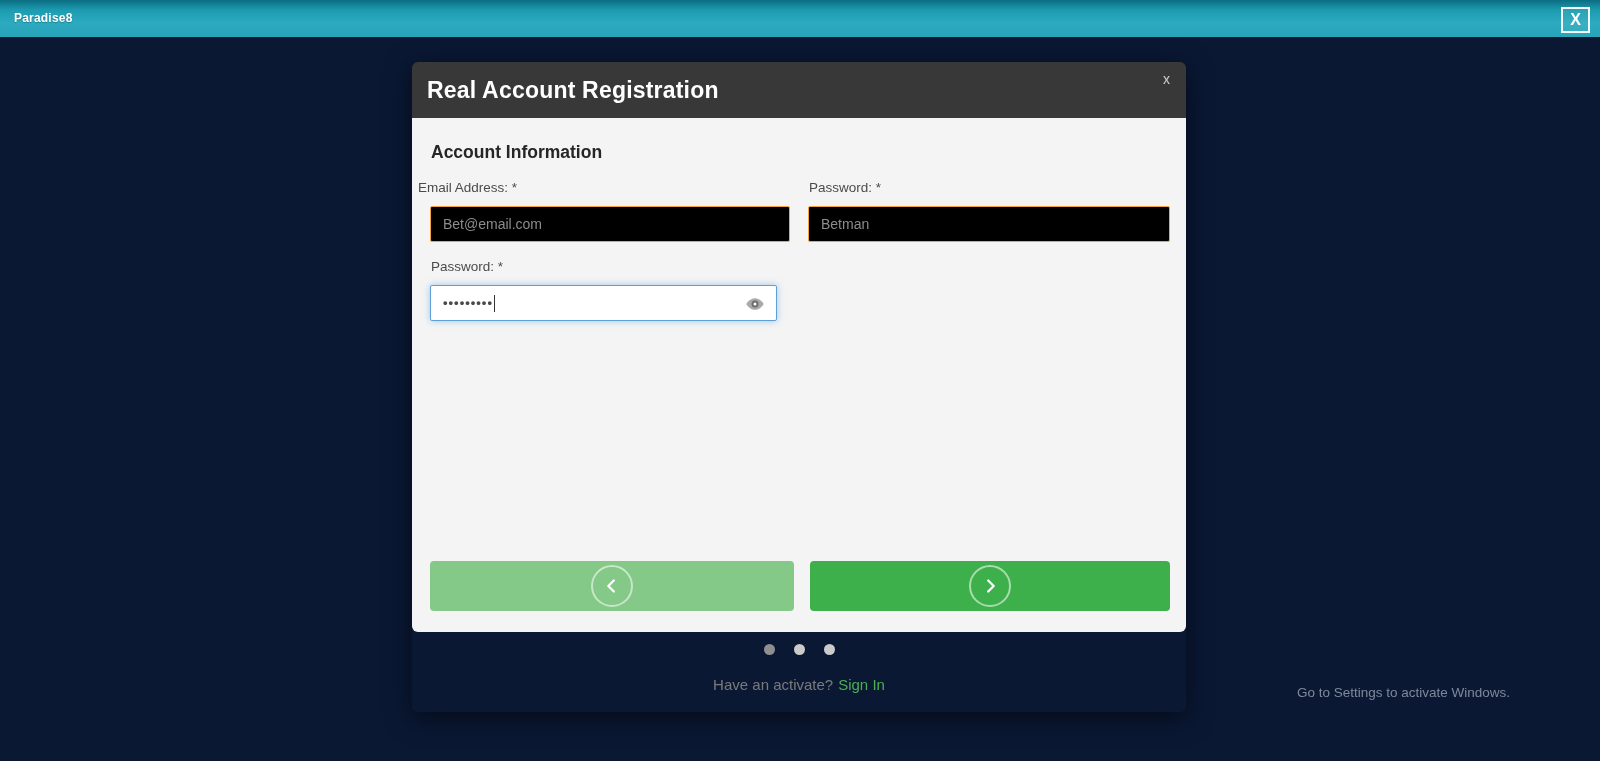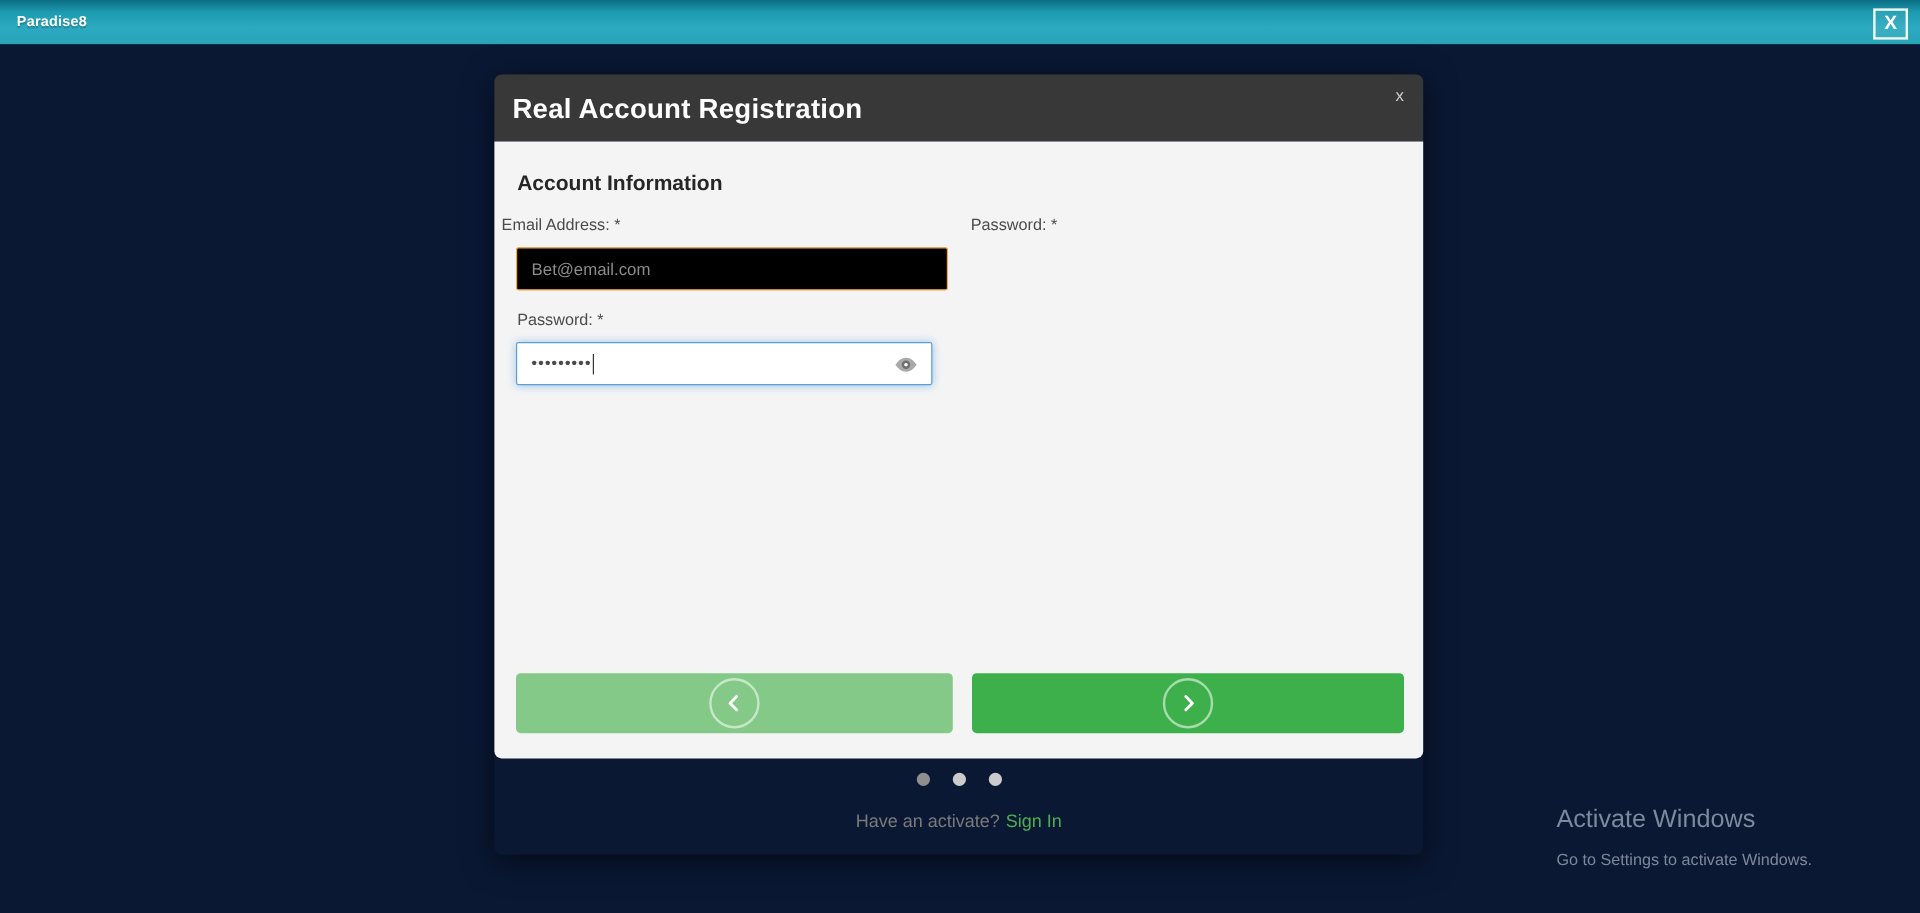--- a/index.html
+++ b/index.html
@@ -137,20 +137,21 @@
     </div>
 
     <div class="modal-body">
 
       <div class="section-heading">Account Information</div>
 
       <label class="field-label lbl-email">Email Address: *</label>
       <input class="text-input inp-email" type="text" value="Bet@email.com" style="">
 
       <label class="field-label lbl-username">Password: *</label>
+      <input class="text-input inp-username" type="text" value="Betman" style="">
 
       <label class="field-label lbl-password">Password: *</label>
       <div class="pw-input">
         <span class="pw-dots">•••••••••</span>
         <span class="pw-caret"></span>
         <span class="eye-wrap">
           <svg width="20" height="14" viewBox="0 0 24 16">
             <path d="M12 1 C6.5 1 2.5 6.2 1.5 8 C2.5 9.8 6.5 15 12 15 C17.5 15 21.5 9.8 22.5 8 C21.5 6.2 17.5 1 12 1 Z" fill="#a9a9a9"></path>
             <circle cx="12" cy="8" r="4.2" fill="#6e6e6e"></circle>
             <circle cx="12" cy="8" r="1.8" fill="#ffffff"></circle>
@@ -181,17 +182,16 @@
       </div>
 
       <div class="signin-row">
         <span>Have an activate?</span><a class="signin-link">Sign In</a>
       </div>
 
     </div>
   </div>
 
   <div class="watermark">
-    <div class="wm-line1">Activate Windows</div>
     <div class="wm-line2">Go to Settings to activate Windows.</div>
   </div>
 
 </div>
 
 </body></html>

